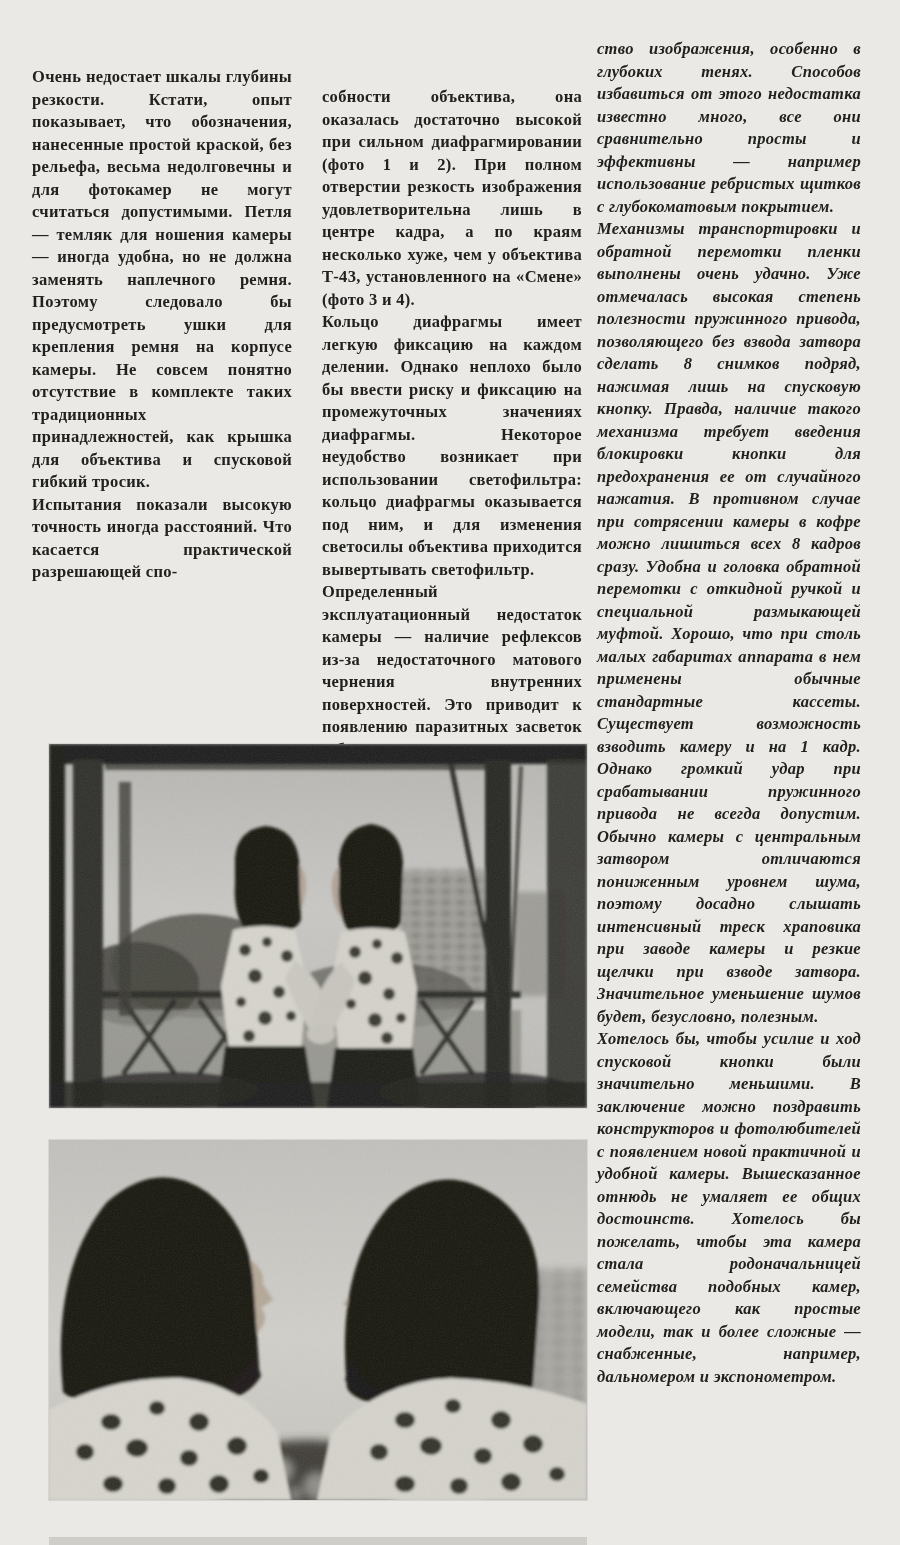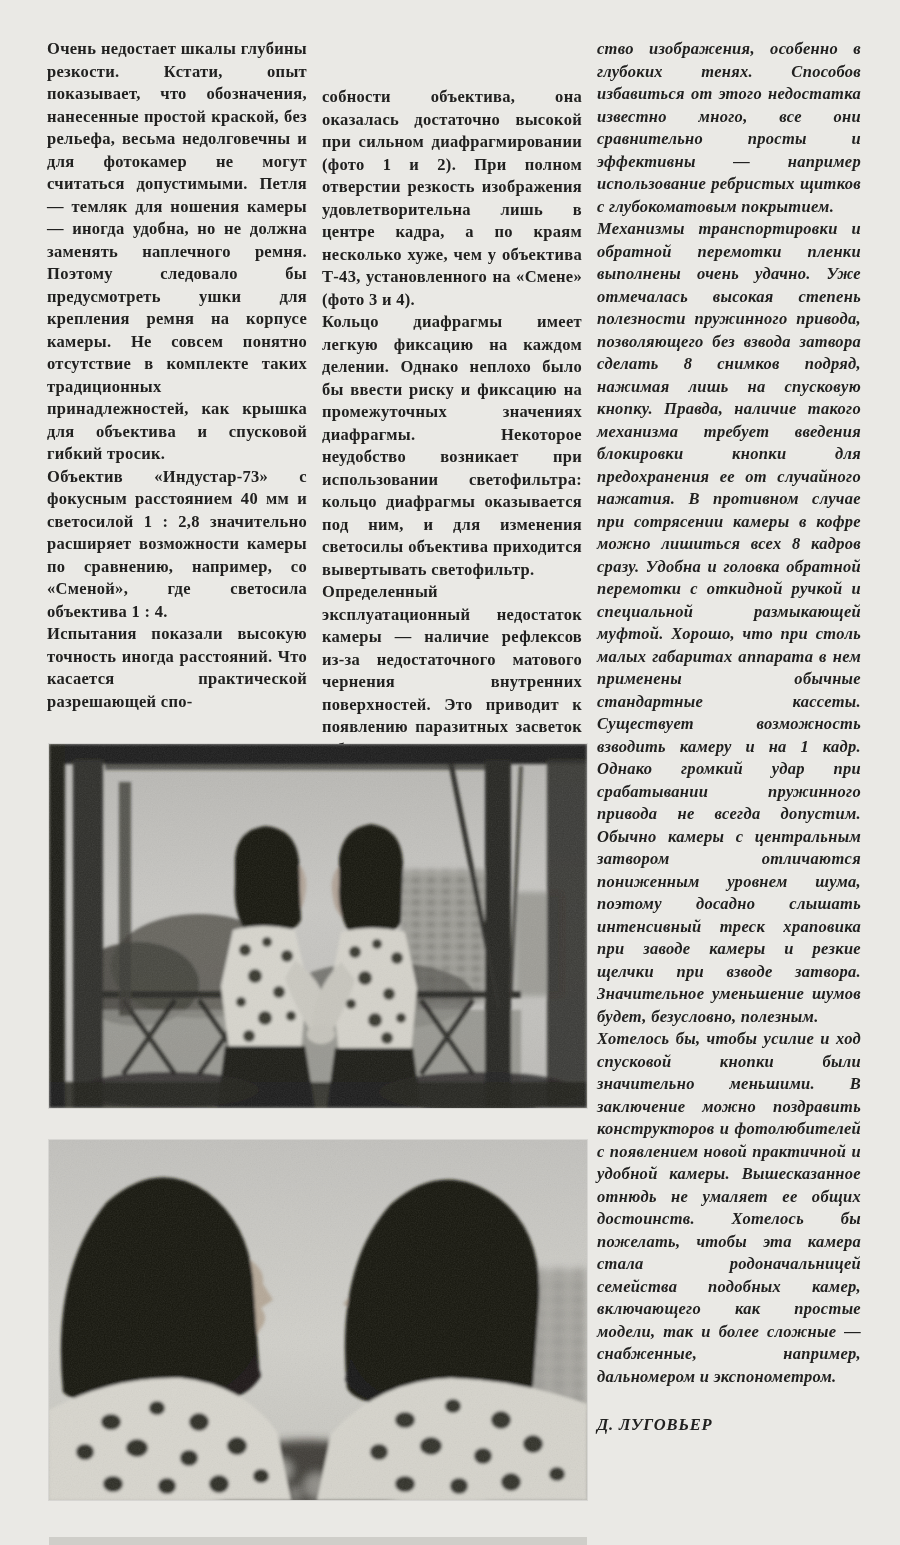--- a/index.html
+++ b/index.html
@@ -24,21 +24,21 @@
     top:38px;
     width:260px;
     font-size:16.5px;
     line-height:22.5px;
     font-weight:600;
     letter-spacing:0.3px;
     text-align:justify;
     text-justify:inter-word;
   }
   .col p{margin:0;}
-  .col-1{left:47px;}
+  .col-1{left:32px;margin-top:28px;}
   .col-2{left:322px;margin-top:48px;}
   .col-3{left:597px;width:264px;font-style:italic;}
   .author{
     margin-top:26px !important;
     font-weight:700;
     letter-spacing:0.8px;
     text-align:left;
   }
   figure.photo{
     position:absolute;
@@ -56,35 +56,33 @@
     background:#cfcec9;
   }
 </style>
 </head>
 <body>
 
 <div class="page">
 
   <div class="col col-1">
     <p>Очень недостает шкалы глубины резкости. Кстати, опыт показывает, что обозначения, нанесенные простой краской, без рельефа, весьма недолговечны и для фотокамер не могут считаться допустимыми. Петля — темляк для ношения камеры — иногда удобна, но не должна заменять наплечного ремня. Поэтому следовало бы предусмотреть ушки для крепления ремня на корпусе камеры. Не совсем понятно отсутствие в комплекте таких традиционных принадлежностей, как крышка для объектива и спусковой гибкий тросик.</p>
-    <p>Объектив «Индустар-73» с фокусным расстоянием 40 мм и светосилой 1 : 2,8 значительно расширяет возможности камеры по сравнению, например, со «Сменой», где светосила объектива 1 : 4.</p>
     <p>Испытания показали высокую точность иногда расстояний. Что касается практической разрешающей спо-</p>
   </div>
 
   <div class="col col-2">
     <p>собности объектива, она оказалась достаточно высокой при сильном диафрагмировании (фото 1 и 2). При полном отверстии резкость изображения удовлетворительна лишь в центре кадра, а по краям несколько хуже, чем у объектива Т-43, установленного на «Смене» (фото 3 и 4).</p>
     <p>Кольцо диафрагмы имеет легкую фиксацию на каждом делении. Однако неплохо было бы ввести риску и фиксацию на промежуточных значениях диафрагмы. Некоторое неудобство возникает при использовании светофильтра: кольцо диафрагмы оказывается под ним, и для изменения светосилы объектива приходится вывертывать светофильтр.</p>
     <p>Определенный эксплуатационный недостаток камеры — наличие рефлексов из-за недостаточного матового чернения внутренних поверхностей. Это приводит к появлению паразитных засветок и бликов, что снижает каче-</p>
   </div>
 
   <div class="col col-3">
     <p>ство изображения, особенно в глубоких тенях. Способов избавиться от этого недостатка известно много, все они сравнительно просты и эффективны — например использование ребристых щитков с глубокоматовым покрытием.</p>
     <p>Механизмы транспортировки и обратной перемотки пленки выполнены очень удачно. Уже отмечалась высокая степень полезности пружинного привода, позволяющего без взвода затвора сделать 8 снимков подряд, нажимая лишь на спусковую кнопку. Правда, наличие такого механизма требует введения блокировки кнопки для предохранения ее от случайного нажатия. В противном случае при сотрясении камеры в кофре можно лишиться всех 8 кадров сразу. Удобна и головка обратной перемотки с откидной ручкой и специальной размыкающей муфтой. Хорошо, что при столь малых габаритах аппарата в нем применены обычные стандартные кассеты. Существует возможность взводить камеру и на 1 кадр. Однако громкий удар при срабатывании пружинного привода не всегда допустим. Обычно камеры с центральным затвором отличаются пониженным уровнем шума, поэтому досадно слышать интенсивный треск храповика при заводе камеры и резкие щелчки при взводе затвора. Значительное уменьшение шумов будет, безусловно, полезным.</p>
     <p>Хотелось бы, чтобы усилие и ход спусковой кнопки были значительно меньшими. В заключение можно поздравить конструкторов и фотолюбителей с появлением новой практичной и удобной камеры. Вышесказанное отнюдь не умаляет ее общих достоинств. Хотелось бы пожелать, чтобы эта камера стала родоначальницей семейства подобных камер, включающего как простые модели, так и более сложные — снабженные, например, дальномером и экспонометром.</p>
-    <p class="author">Д. ЛУГОВЬЕР</p>
   </div>
 
   <figure class="photo photo-1" aria-label="Две девушки в блузках с тёмным узором держатся за руки на балконе; сзади перила, деревья и многоэтажный дом">
     <svg viewBox="0 0 538 364" preserveAspectRatio="none" role="img">
       <defs>
         <linearGradient id="sky1" x1="0" y1="0" x2="0" y2="1">
           <stop offset="0" stop-color="#b7b6b2"></stop>
           <stop offset="0.45" stop-color="#c9c8c4"></stop>
           <stop offset="1" stop-color="#bcbbb7"></stop>
         </linearGradient>

